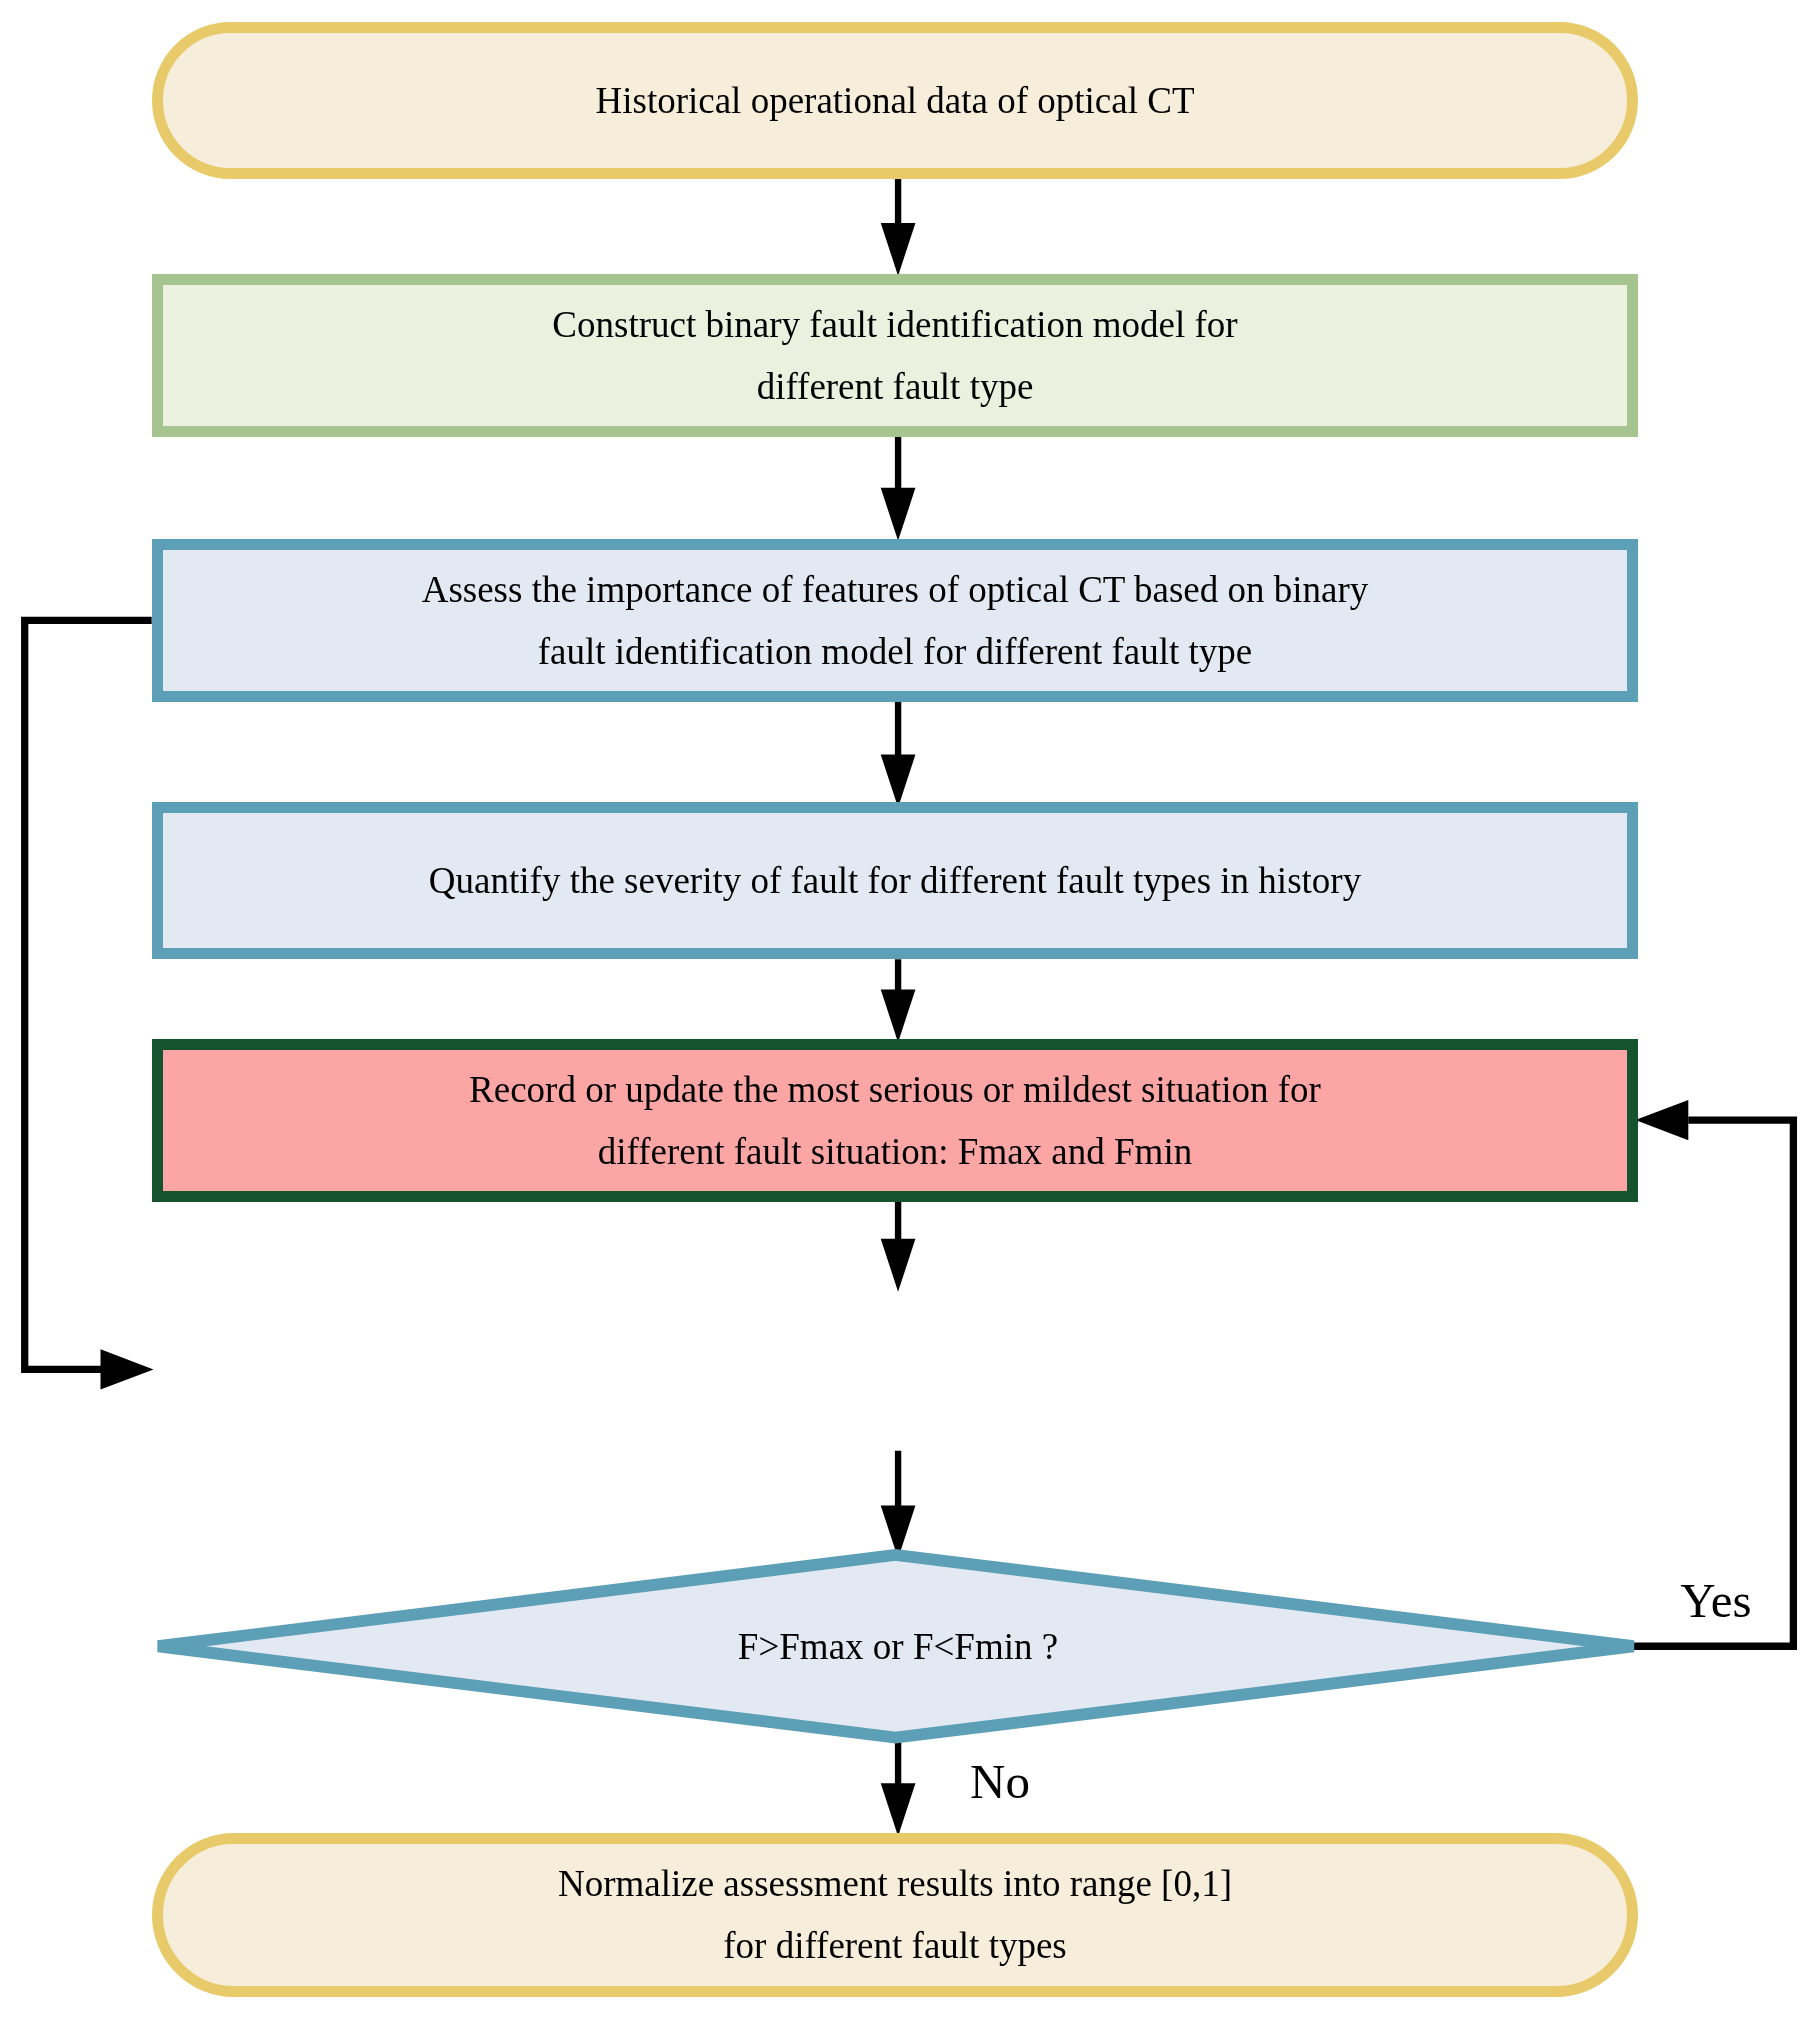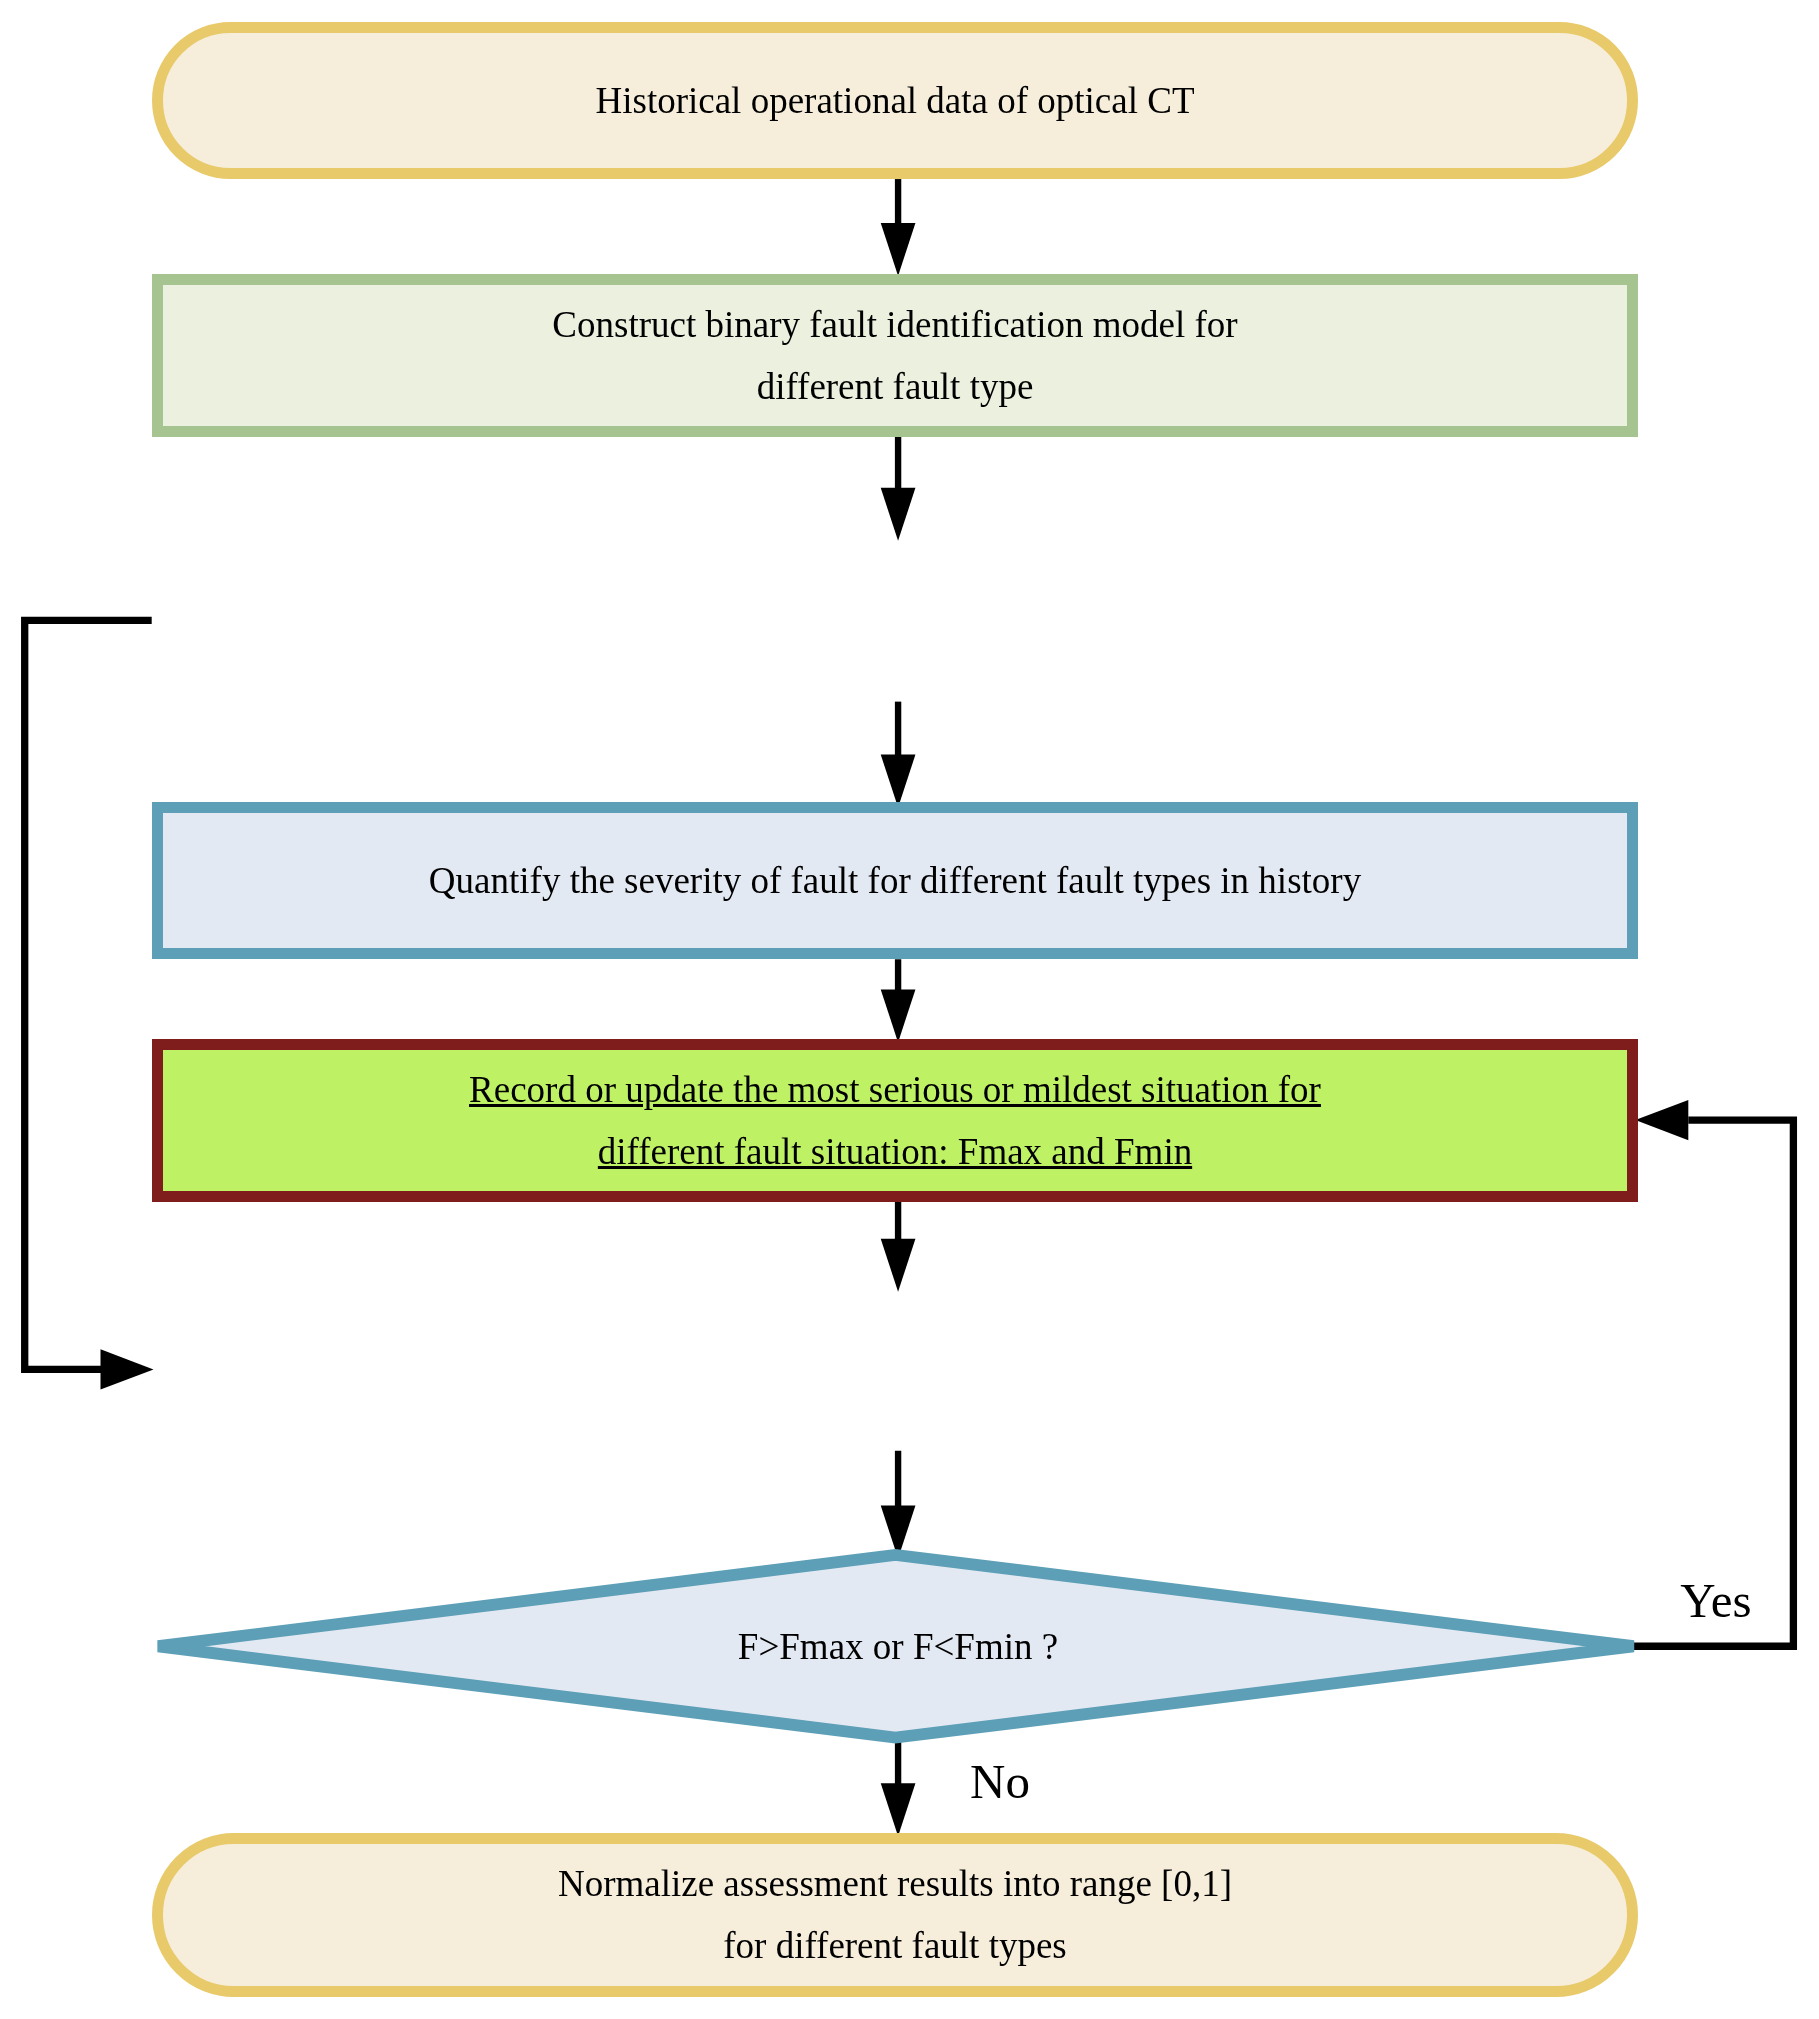--- a/index.html
+++ b/index.html
@@ -40,23 +40,22 @@
   }
   .process-green{
     border:11px solid #A5C48F;
     background:#EBF1DE;
   }
   .process-blue{
     border:11px solid #5C9FB6;
     background:#E3E9F2;
   }
   .process-orange{
-    border:11px solid #7f1d1d;
-    background:#bef264;
-    text-decoration:underline;
+    border:11px solid #14532d;
+    background:#fca5a5;
   }
   .n1{left:152px;top:22px;width:1486px;height:157px;}
   .n2{left:152px;top:274px;width:1486px;height:163px;justify-content:center;}
   .n3{left:152px;top:539px;width:1486px;height:163px;}
   .n4{left:152px;top:802px;width:1486px;height:157px;}
   .n5{left:152px;top:1039px;width:1486px;height:163px;}
   .n6{left:152px;top:1288px;width:1486px;height:163px;}
   .n7{left:152px;top:1833px;width:1486px;height:164px;align-items:center;}
   .diamond-label{
     position:absolute;
@@ -125,20 +124,24 @@
 
   <div class="node terminator n1">
     <div class="label">Historical operational data of optical CT</div>
   </div>
 
   <div class="node process-green n2">
     <div class="label">Construct binary fault identification model for
 different fault type</div>
   </div>
 
+  <div class="node process-blue n3">
+    <div class="label">Assess the importance of features of optical CT based on binary
+fault identification model for different fault type</div>
+  </div>
 
   <div class="node process-blue n4">
     <div class="label">Quantify the severity of fault for different fault types in history</div>
   </div>
 
   <div class="node process-orange n5">
     <div class="label">Record or update the most serious or mildest situation for
 different fault situation: Fmax and Fmin</div>
   </div>
 

